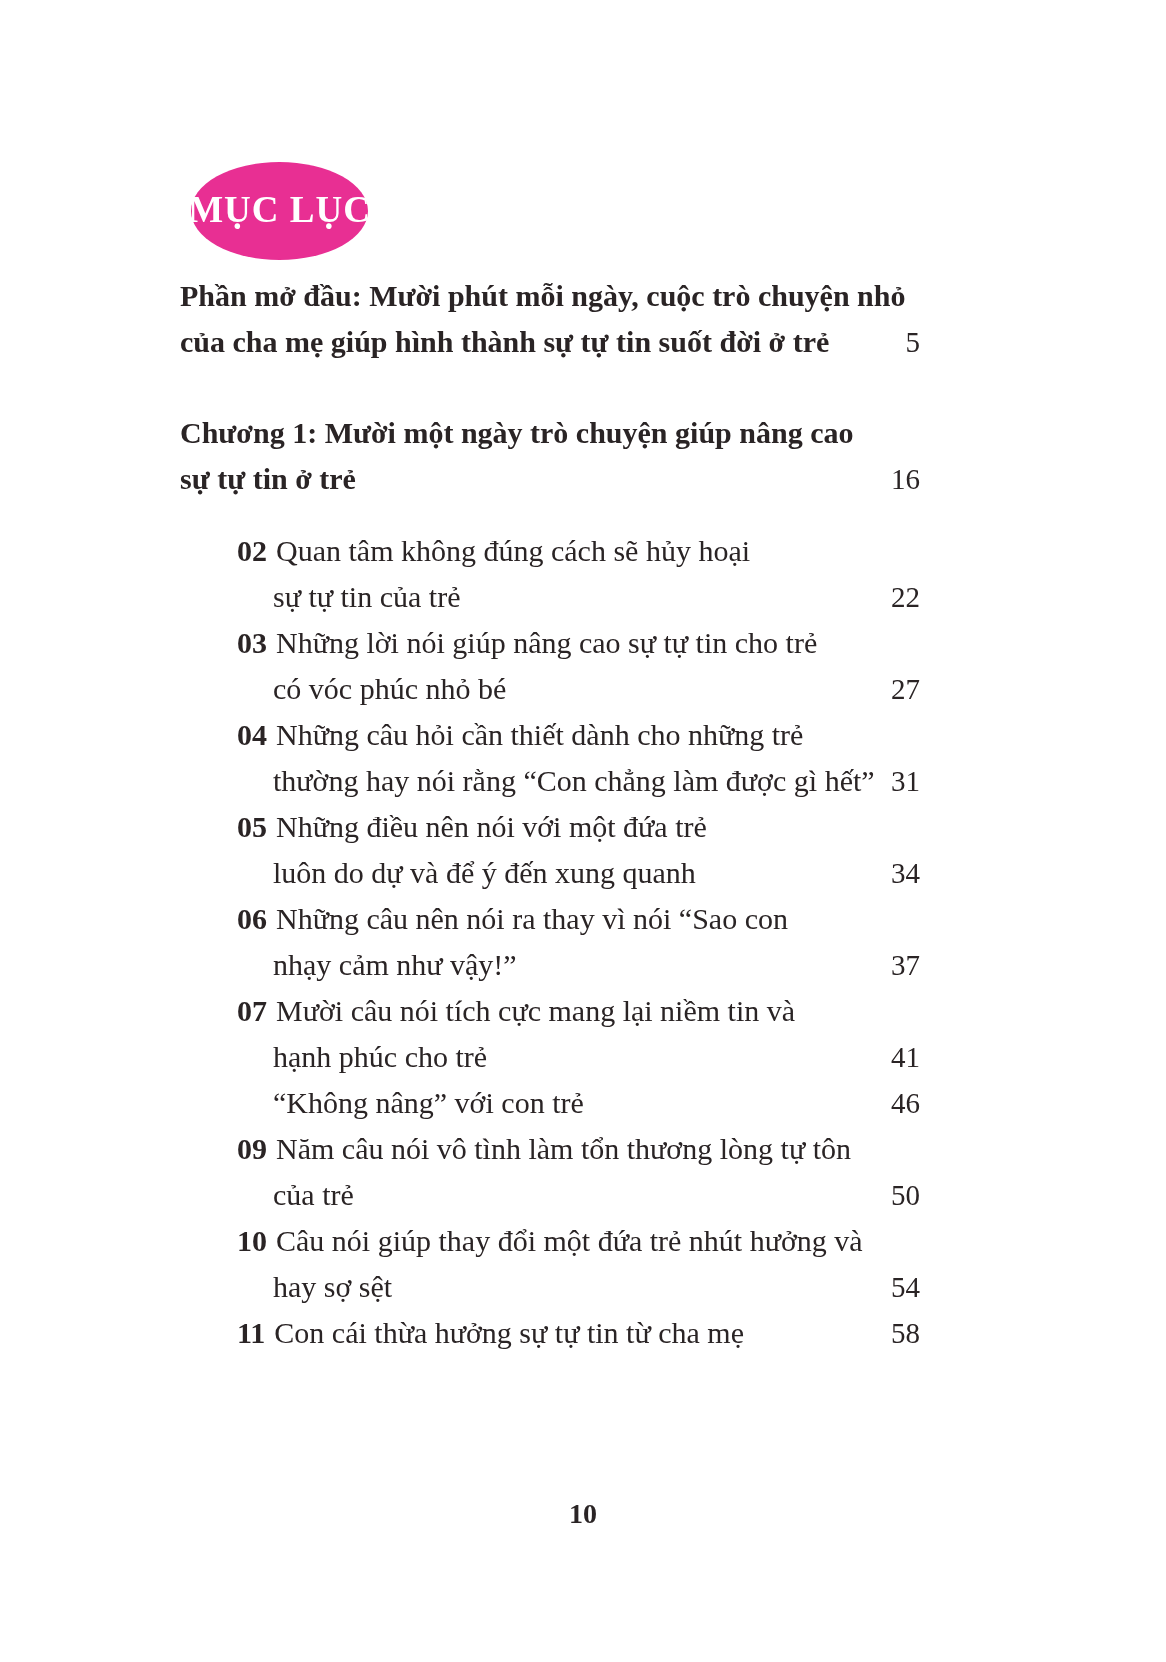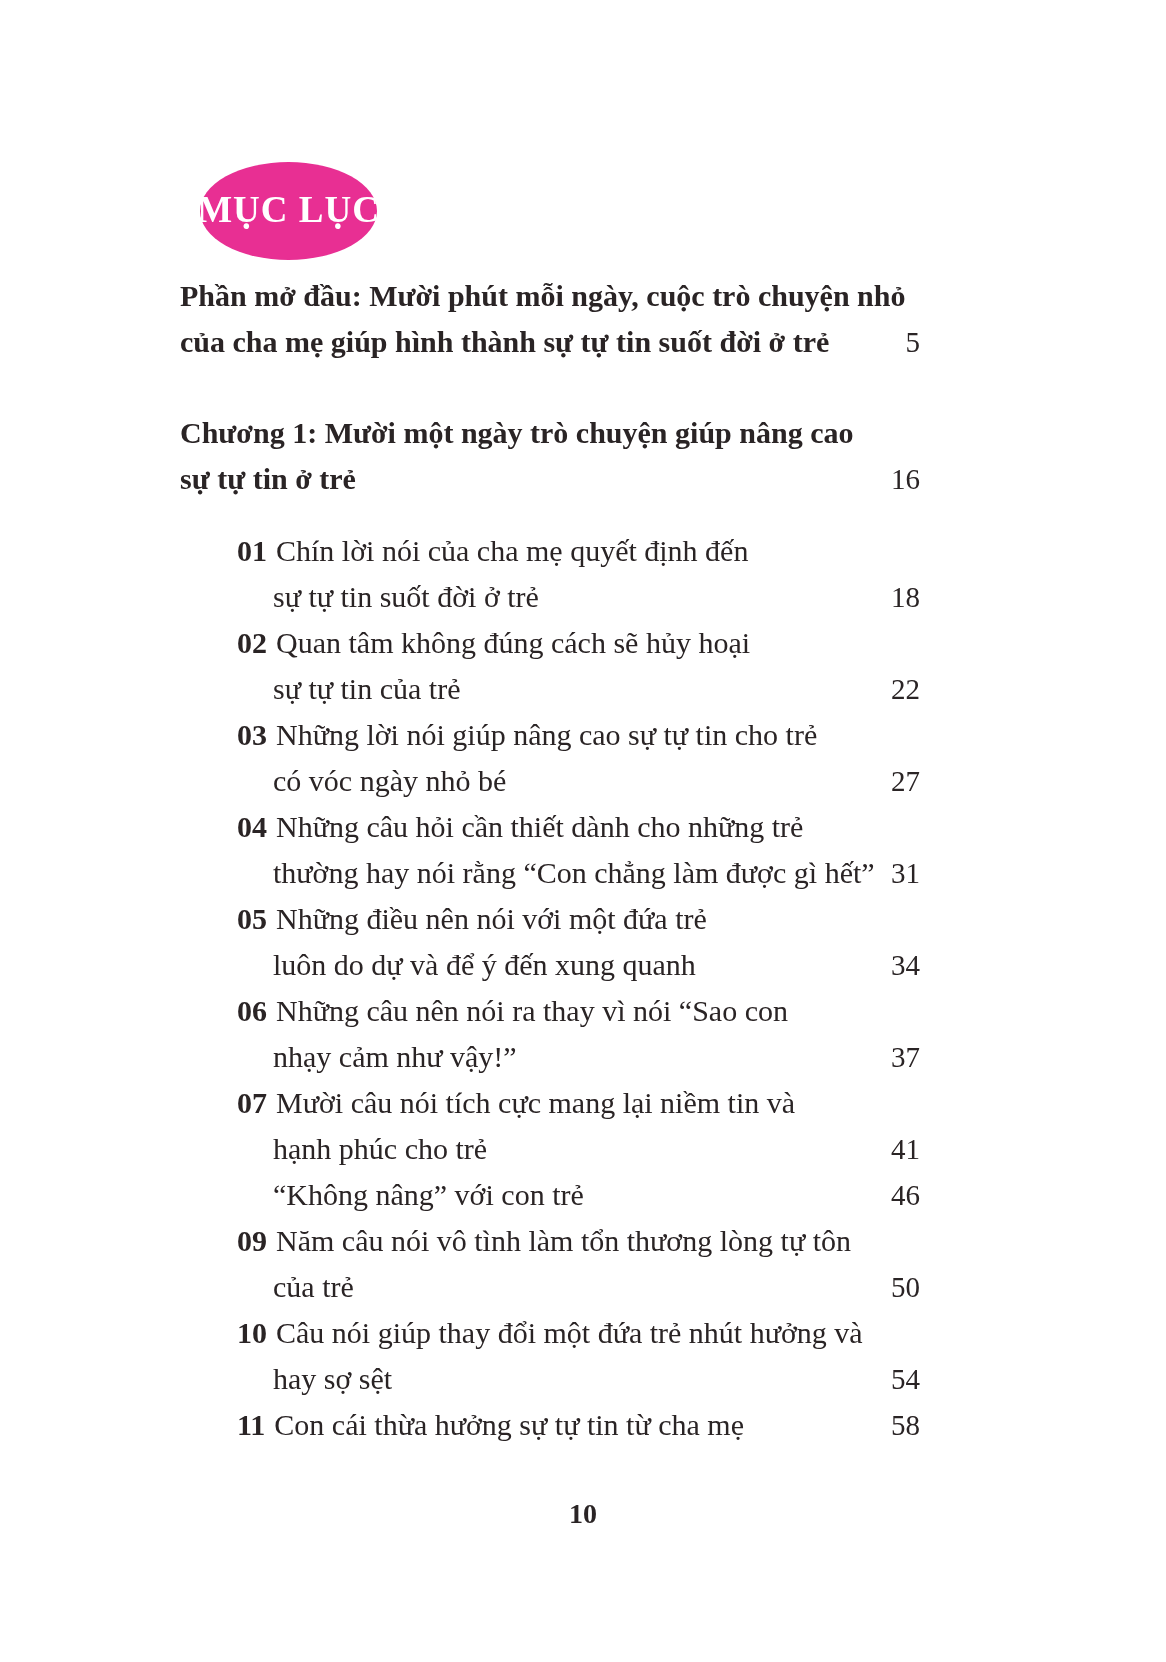--- a/index.html
+++ b/index.html
@@ -10,21 +10,21 @@
     color: #2a2425;
     position: relative;
     overflow: hidden;
   }
   .content {
     padding: 162px 246px 0 180px; 
   }
   
   .badge {
     width: 177px; height: 98px;
-    margin-left: 20px;
+    margin-left: 11px;
     background: #e82f93;
     border-radius: 50%;
     display: flex; align-items: center; justify-content: center;
   }
   .badge-label {
     color: #ffffff;
     font-size: 37px;
     font-weight: 700;
     letter-spacing: 1px;
     white-space: nowrap;
@@ -103,49 +103,39 @@
       <span>Chương 1: Mười một ngày trò chuyện giúp nâng cao</span>
     </div>
     <div class="hline">
       <span>sự tự tin ở trẻ</span>
       <span class="pg">16</span>
     </div>
   </div>
 
   <div class="entries">
 
-    <div class="entry">
-      <div class="eline">
-        <span class="etext"><b class="num">01</b><span>Chín lời nói của cha mẹ quyết định đến</span></span>
-        <span class="pg"></span>
-      </div>
-      <div class="eline cont">
-        <span class="etext">sự tự tin suốt đời ở trẻ</span>
-        <span class="pg">18</span>
-      </div>
-    </div>
 
     <div class="entry">
       <div class="eline">
         <span class="etext"><b class="num">02</b><span>Quan tâm không đúng cách sẽ hủy hoại</span></span>
         <span class="pg"></span>
       </div>
       <div class="eline cont">
         <span class="etext">sự tự tin của trẻ</span>
         <span class="pg">22</span>
       </div>
     </div>
 
     <div class="entry">
       <div class="eline">
         <span class="etext"><b class="num">03</b><span>Những lời nói giúp nâng cao sự tự tin cho trẻ</span></span>
         <span class="pg"></span>
       </div>
       <div class="eline cont">
-        <span class="etext">có vóc ngày nhỏ bé</span>
+        <span class="etext">có vóc phúc nhỏ bé</span>
         <span class="pg">27</span>
       </div>
     </div>
 
     <div class="entry">
       <div class="eline">
         <span class="etext"><b class="num">04</b><span>Những câu hỏi cần thiết dành cho những trẻ</span></span>
         <span class="pg"></span>
       </div>
       <div class="eline cont">

